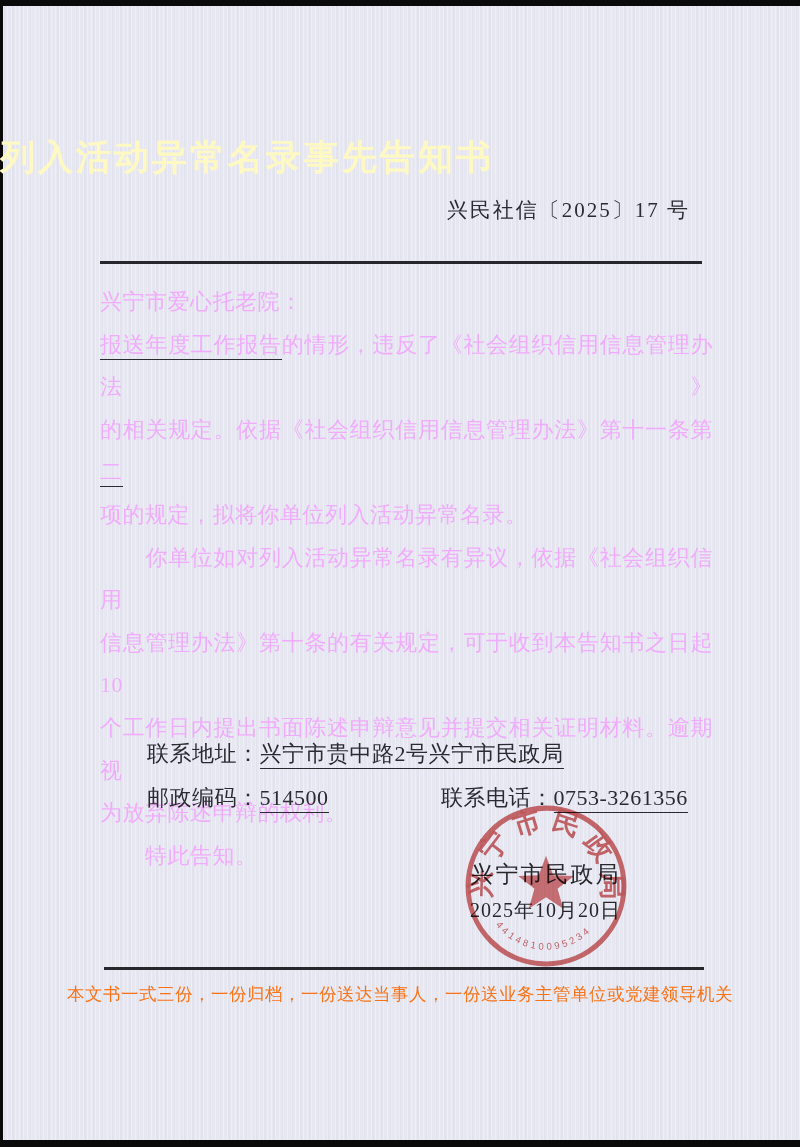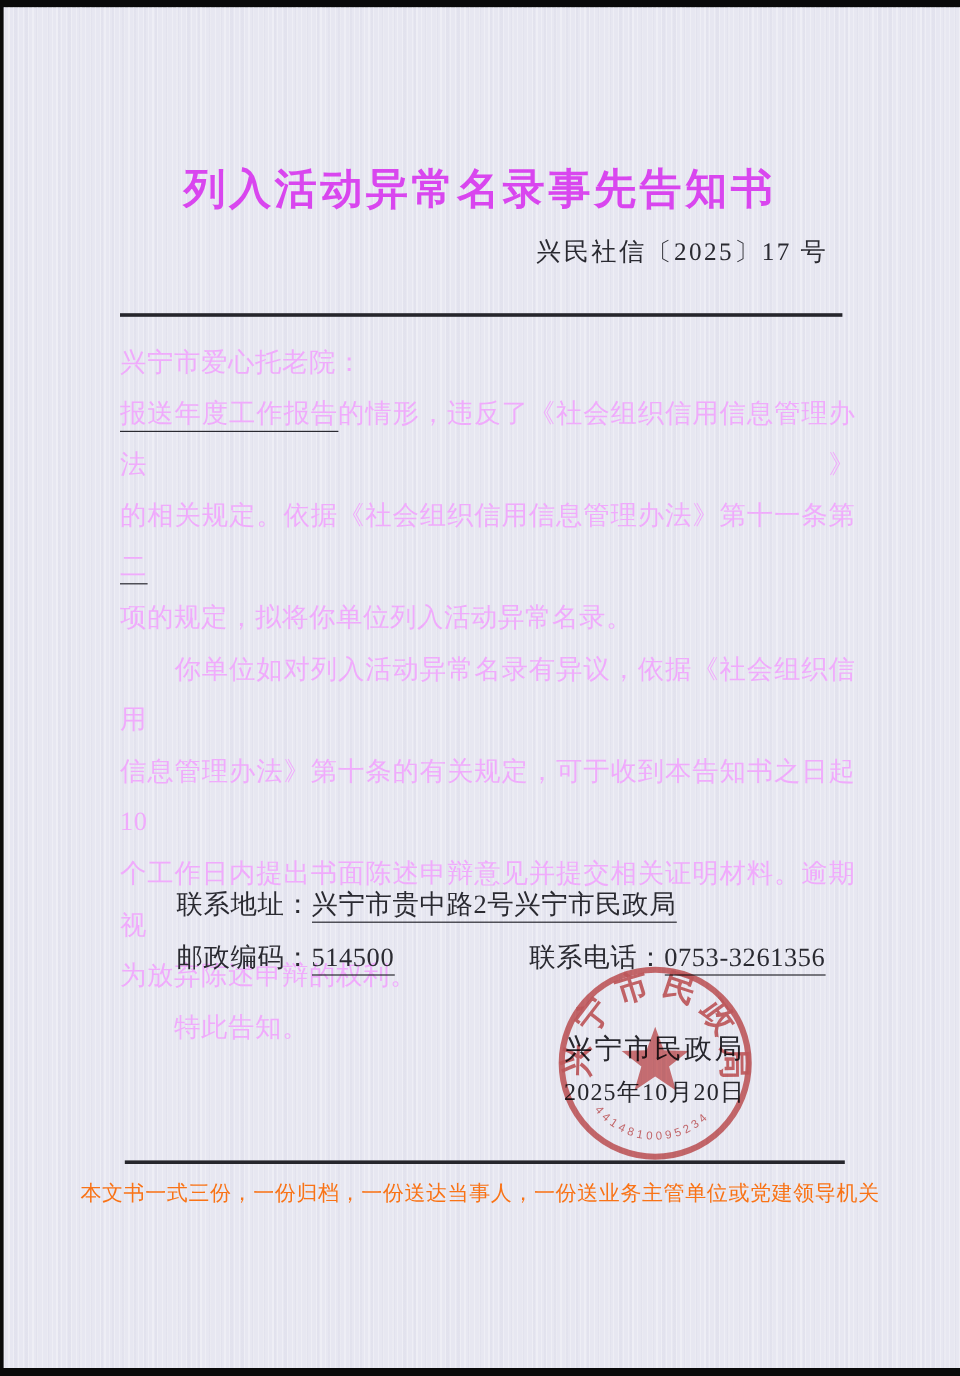--- a/index.html
+++ b/index.html
@@ -9,23 +9,23 @@
   }
   .paper{
     position:absolute;left:3px;top:6px;right:0;bottom:7px;
     background:
       repeating-linear-gradient(90deg, rgba(255,255,255,.30) 0 1px, rgba(255,255,255,0) 1px 4px),
       repeating-linear-gradient(90deg, rgba(205,205,222,.18) 0 2px, rgba(205,205,222,0) 2px 9px),
       #e7e7f1;
   }
   .abs{position:absolute;}
   .doc-title{
-    left:0;top:134px;width:100%;text-align:center;
+    left:0;top:134px;width:100%;text-align:left;
     font-family:"Liberation Sans","DejaVu Sans",sans-serif;
-    font-weight:bold;font-size:35px;letter-spacing:3px;color:#d946ef;
+    font-weight:bold;font-size:35px;letter-spacing:3px;color:#fef9c3;
   }
   .doc-number{
     top:196px;right:110px;font-size:21px;color:#2a2a31;letter-spacing:2px;
   }
   .rule{background:#26262c;height:3px;}
   .rule-top{left:100px;top:261px;width:602px;}
   .rule-bottom{left:104px;top:967px;width:600px;}
   .body-text{
     left:100px;top:281px;width:613px;color:#f0abfc;
     font-size:22px;line-height:42.6px;letter-spacing:0.5px;

